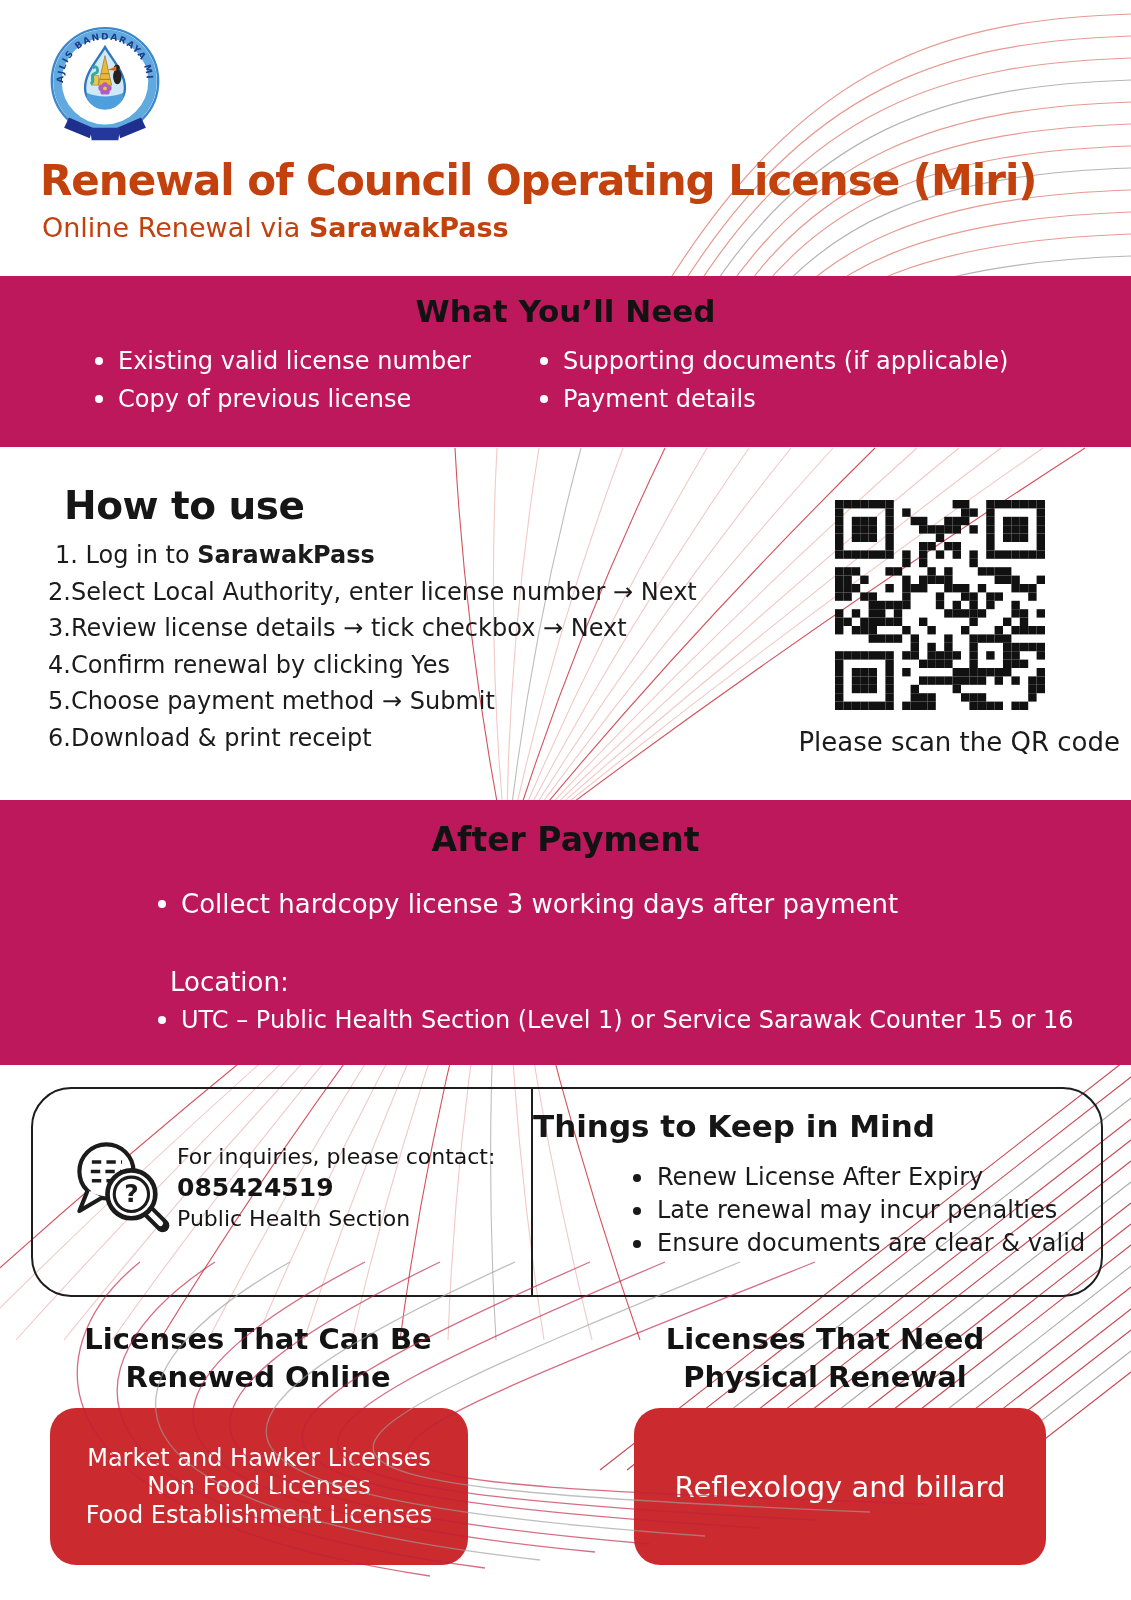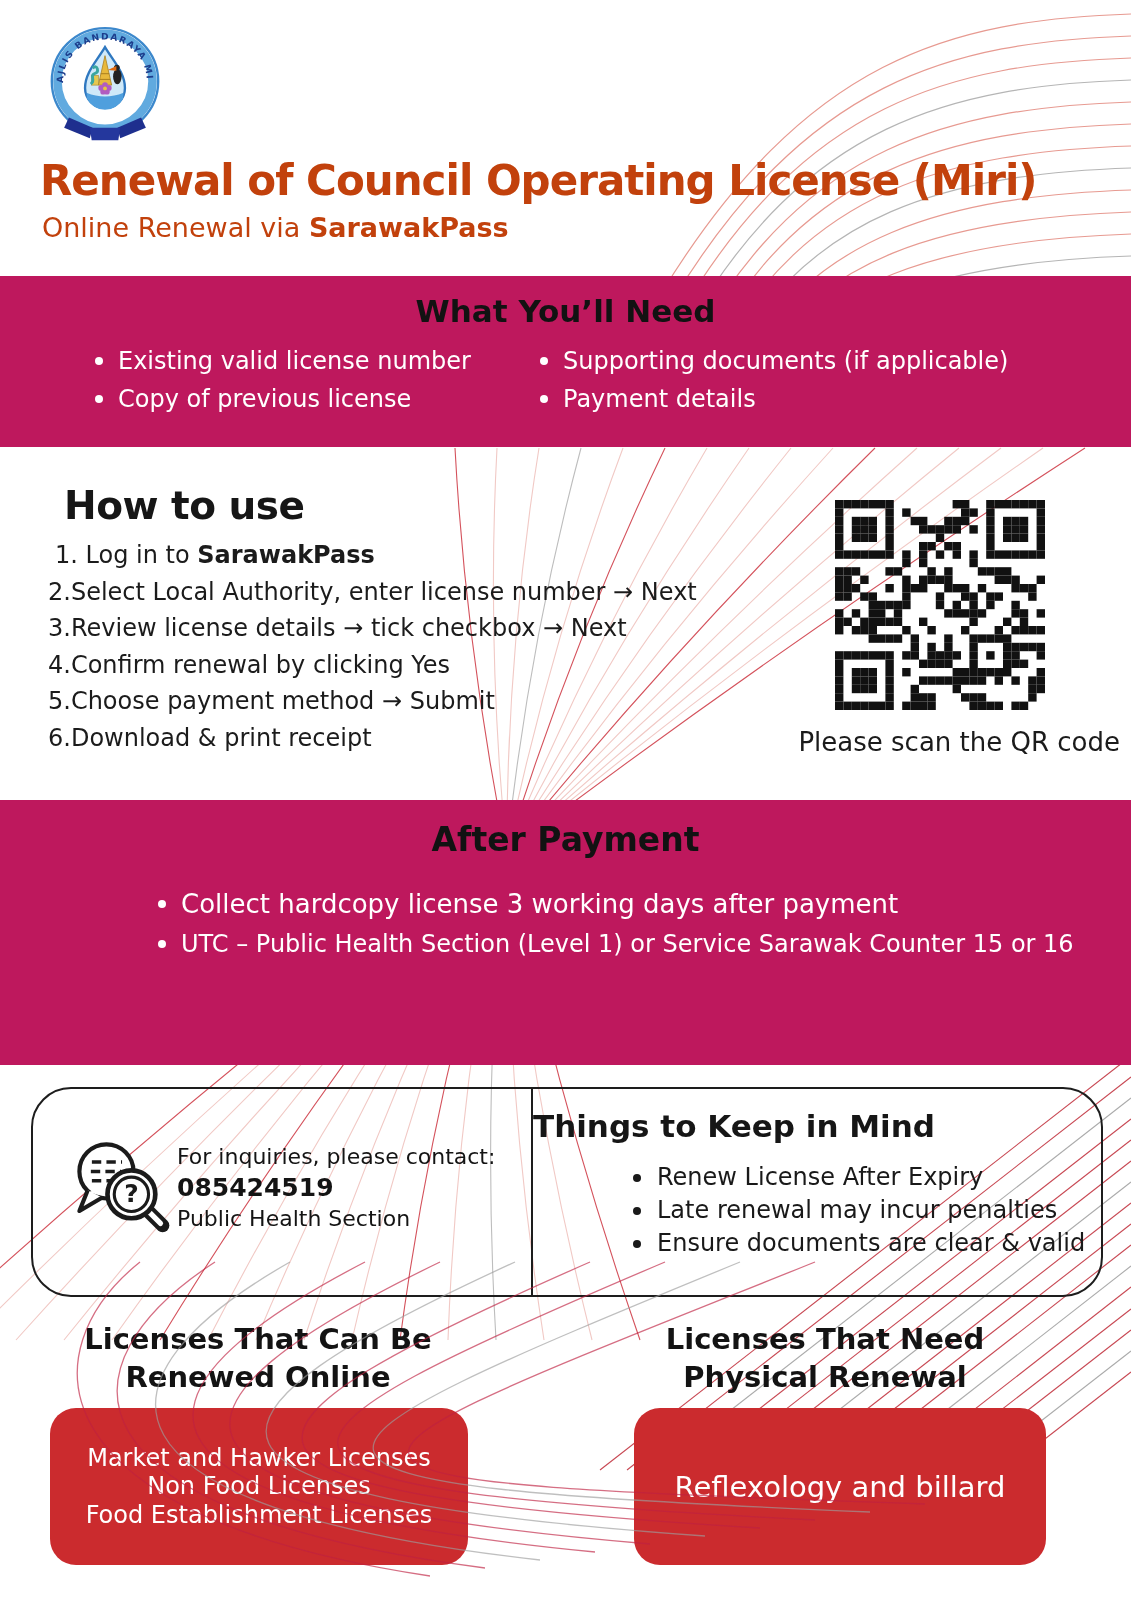--- a/index.html
+++ b/index.html
@@ -491,20 +491,21 @@
       <rect x="184.8" y="201.6" width="8.4" height="8.4" fill="#111"></rect>
     </svg>
   <div class="qr-caption">Please scan the QR code</div>
 
   <div class="banner banner2">
     <div class="banner-title">After Payment</div>
     <div class="b-item ap-bullet">
         <span class="dot"></span>
         <span style="font-size:26px">Collect hardcopy license 3 working days after payment</span>
       </div>
+    <div class="ap-loc">Location:</div>
     <div class="b-item ap-locb">
         <span class="dot"></span>
         <span>UTC – Public Health Section (Level 1) or Service Sarawak Counter 15 or 16</span>
       </div>
   </div>
 
   <div class="infobox">
     <div class="divider"></div>
     <svg class="contact-icon" viewBox="0 0 100 104">
       <circle cx="36" cy="38" r="26" fill="#ffffff" stroke="#1b1b1b" stroke-width="4"></circle>

